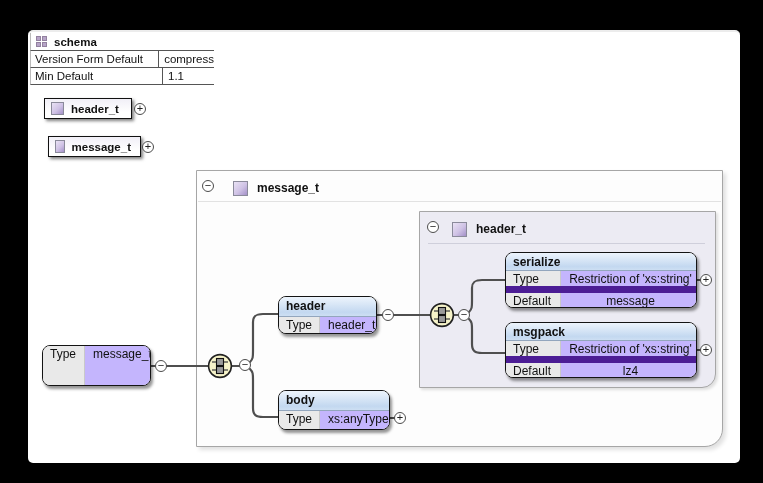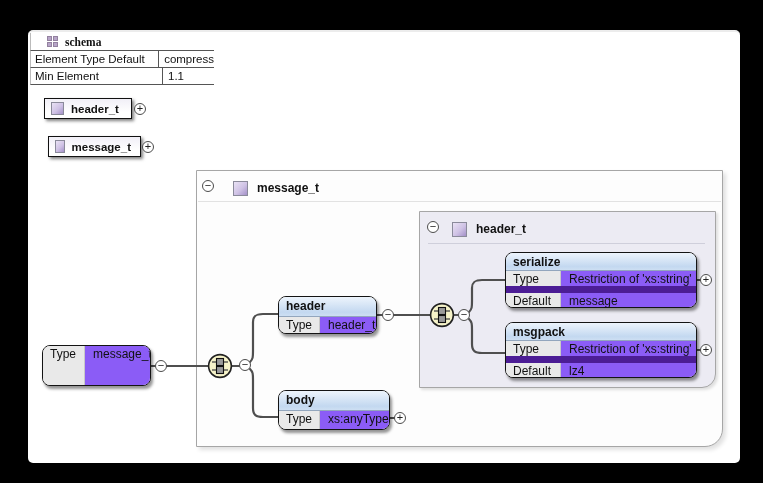--- a/index.html
+++ b/index.html
@@ -7,21 +7,21 @@
     position:relative; width:763px; height:483px; background:#000;
     font-family:"Liberation Sans","DejaVu Sans",sans-serif; color:#111;
     overflow:hidden;
   }
   #panel {
     position:absolute; left:28px; top:30px; width:712px; height:431px;
     background:#fff; border-radius:5px; border-top:2px solid #ececec;
   }
   
   #schema-table { position:absolute; left:30px; top:33px; width:184px; font-size:11.5px; z-index:3; }
-  .st-header { display:flex; align-items:center; height:17px; border-bottom:1px solid #555; border-left:1px solid #bbb; padding-left:16px; font-weight:bold;font-family:Liberation Serif, serif; }
+  .st-header { display:flex; align-items:center; height:17px; border-bottom:1px solid #555; border-left:1px solid #bbb; padding-left:5px; font-weight:bold; }
   .grid-icon { width:11px; height:11px; display:grid; grid-template-columns:5px 5px; grid-template-rows:5px 5px; gap:1px; margin-right:7px; }
   .grid-icon span { background:#b7a5c8; border:1px solid #93819f; box-sizing:border-box; }
   .st-row { display:flex; height:16px; border-bottom:1px solid #555; border-left:1px solid #bbb; align-items:center; }
   .st-label { width:127px; padding-left:4px; }
   .st-value { flex:1; border-left:1px solid #555; padding-left:5px; height:100%; display:flex; align-items:center; }
   
   .gtype {
     position:absolute; height:21px; display:flex; align-items:center; gap:7px;
     background:linear-gradient(#f1eff7,#ffffff 70%); border:1.4px solid #111;
     box-shadow:2px 2px 3px rgba(0,0,0,.5); padding:0 9px 0 6px; box-sizing:border-box;
@@ -41,21 +41,21 @@
   .ebox {
     position:absolute; border:1.6px solid #141414; border-radius:8px; background:#fff;
     box-shadow:2px 3px 3px rgba(0,0,0,.42); overflow:hidden; display:flex; flex-direction:column;
     box-sizing:border-box; font-size:12px; z-index:3;
   }
   .ebox-title { background:linear-gradient(#edf4fc,#c3d8f0 80%,#cddff3); font-weight:bold;
     padding:2px 7px 1px 7px; height:16px; border-bottom:1px solid #93a6bd; }
   .erow { display:flex; flex:1; align-items:stretch; }
   .erow + .erow { border-top:7px solid #4c1d95; }
   .elabel { background:#e9e9e9; border-right:1px solid #c9c9c9; padding:1px 8px 0 7px; box-sizing:border-box; }
-  .evalue { background:#8b5cf6; flex:1; padding:1px 4px 0 8px; white-space:nowrap; }
+  .evalue { background:#c4b5fd; flex:1; padding:1px 4px 0 8px; white-space:nowrap;text-align:center; }
   
   .compositor { position:absolute; width:26px; height:26px; z-index:4; }
   .toggle {
     position:absolute; width:12px; height:12px; border:1px solid #4c4c4c; border-radius:50%;
     background:#fff; box-sizing:border-box; z-index:4; font-size:11px; line-height:9px;
     text-align:center; color:#222; font-weight:normal;
   }
   #lines { position:absolute; left:0; top:0; z-index:2; }
 </style>
 </head>
@@ -68,25 +68,25 @@
     <div class="st-header">
       <span class="grid-icon">
           <span></span>
           <span></span>
           <span></span>
           <span></span>
         </span>
       <span>schema</span>
     </div>
     <div class="st-row">
-      <span class="st-label">Element Type Default</span>
+      <span class="st-label">Version Form Default</span>
       <span class="st-value">compress</span>
     </div>
     <div class="st-row">
-      <span class="st-label">Min Element</span>
+      <span class="st-label">Min Default</span>
       <span class="st-value">1.1</span>
     </div>
   </div>
 
   <div class="gtype" style="left:44px;top:98px;width:88px;">
     <span class="ptype-icon"></span>
     <span>header_t</span>
   </div>
   <div class="toggle" style="left:134px;top:103px;">+</div>
 

